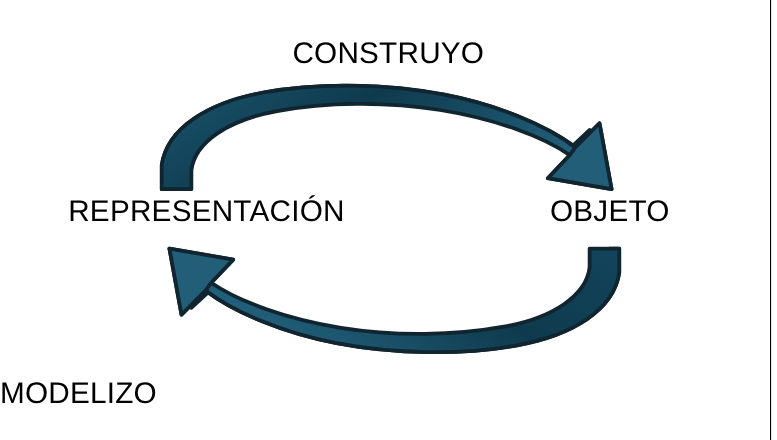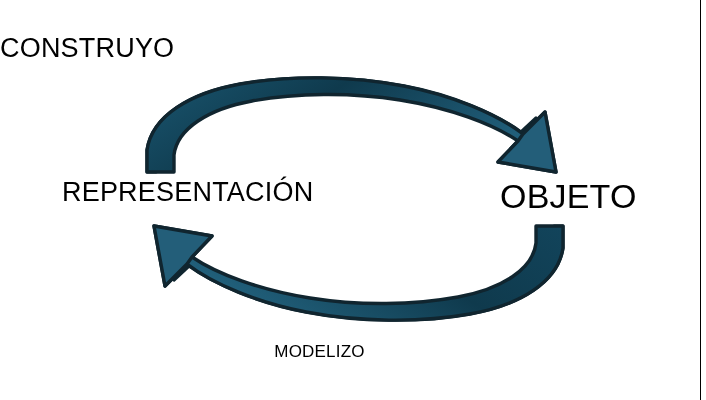--- a/index.html
+++ b/index.html
@@ -37,40 +37,41 @@
     color: #000000;
     font-family: "Liberation Sans", sans-serif;
     font-weight: 400;
     white-space: nowrap;
     letter-spacing: 0.2px;
   }
   #label-construyo {
     left: 0;
     top: 33px;
     width: 706px;
+    text-align: center;
     font-size: 27px;
   }
   #label-modelizo {
     left: 0;
     top: 342px;
     width: 639px;
-    text-align: center;
-    font-size: 17px;
+    text-align: left;
+    font-size: 27px;
   }
   #label-representacion {
     left: 30px;
     top: 177px;
     font-size: 27px;
     text-align: left;
     margin-left: 32px;
   }
   #label-objeto {
     left: 500px;
     top: 177px;
-    font-size: 34px;
+    font-size: 27px;
     text-align: left;
   }
 </style>
 </head>
 <body>
 
 <div id="canvas">
 
   <svg id="diagram-svg" viewBox="0 0 706 400" xmlns="http://www.w3.org/2000/svg">
     <defs>

